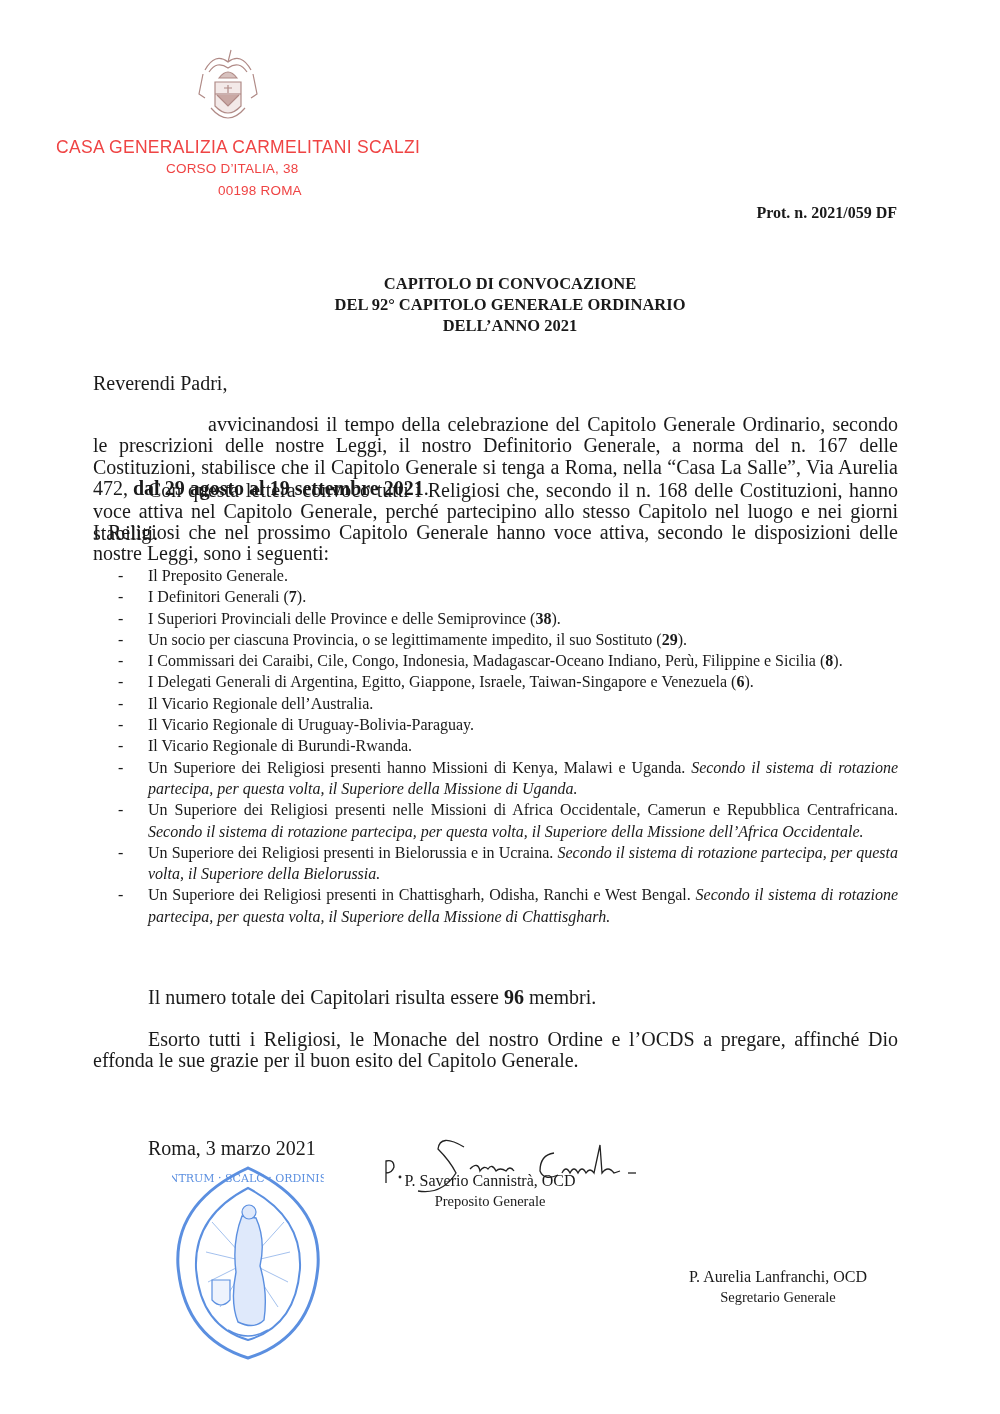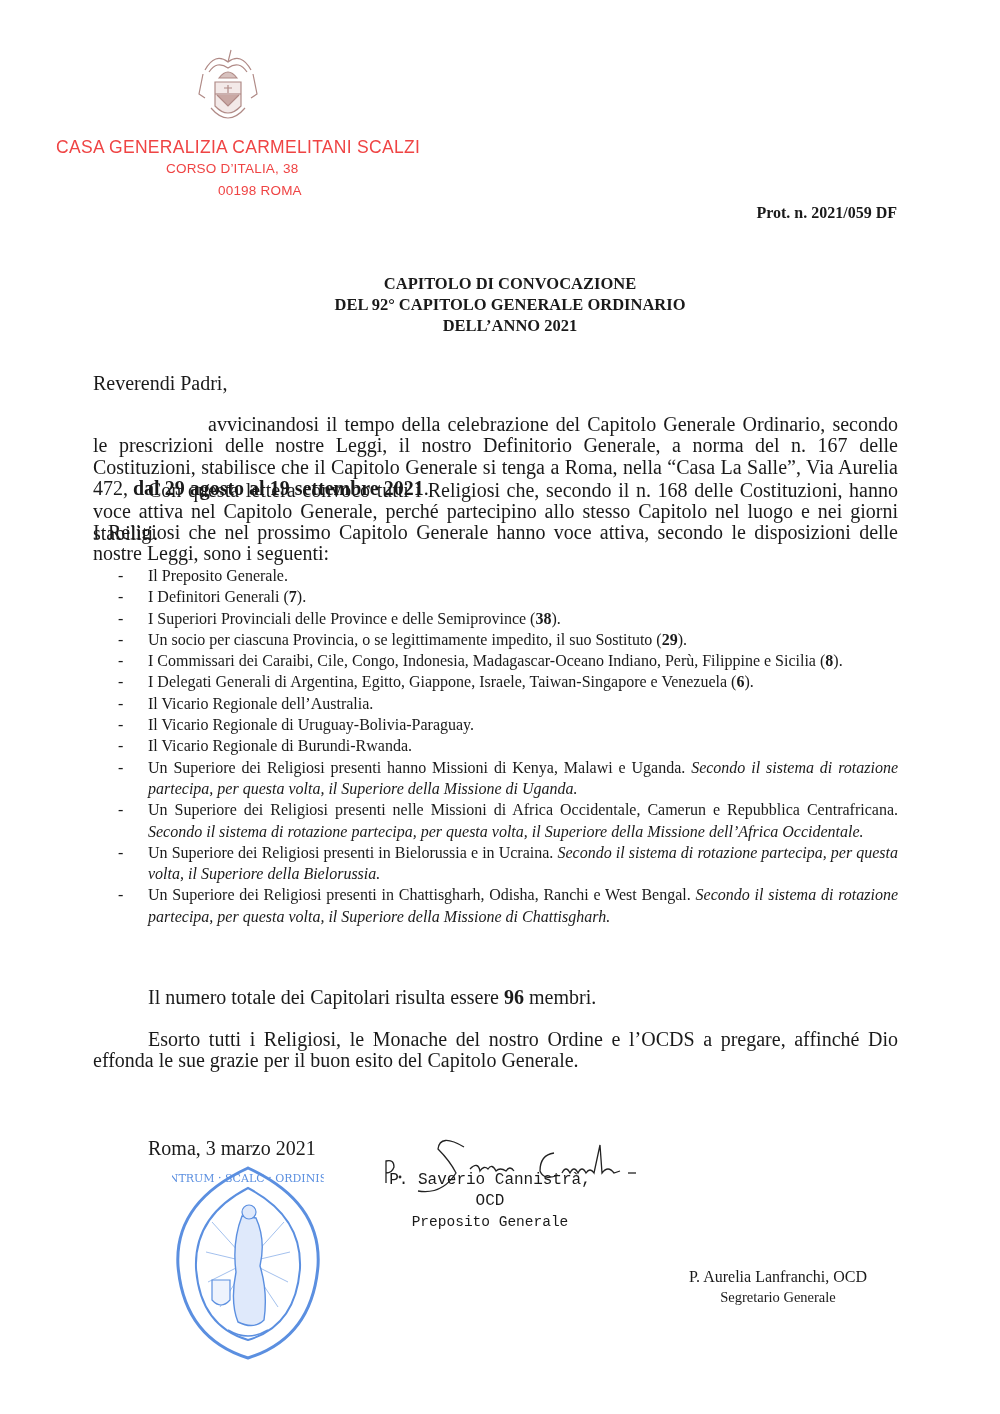--- a/index.html
+++ b/index.html
@@ -109,21 +109,21 @@
   <g fill="none" stroke="#222" stroke-width="1.3">
     <path d="M6 50 L6 28 Q14 26 14 34 Q12 40 6 40"></path>
     <circle cx="20" cy="44" r="0.8" fill="#222"></circle>
     <path d="M84 14 Q60 0 58 16 Q70 28 76 40 Q62 62 38 58"></path>
     <path d="M90 36 Q98 28 100 38 Q104 32 108 36 Q112 30 116 38 Q120 34 126 38 Q130 32 134 38"></path>
     <path d="M174 20 Q160 22 160 38 Q164 48 178 42"></path>
     <path d="M182 40 Q186 32 190 40 Q194 32 198 40 Q202 32 206 40 Q210 34 214 40 L220 12 L222 40 Q228 32 234 40 L240 38"></path>
     <path d="M248 40 L256 40"></path>
   </g>
 </svg>
-<div class="sig-block" style="left:380px; top:1170px; width:220px;font-family:Liberation Mono, monospace;">
+<div class="sig-block" style="left:380px; top:1170px; width:220px;">
   <div>P. Saverio Cannistrà, OCD</div>
   <div class="sig-role">Preposito Generale</div>
 </div>
 
 <div class="sig-block" style="left:668px; top:1266px; width:220px;">
   <div>P. Aurelia Lanfranchi, OCD</div>
   <div class="sig-role">Segretario Generale</div>
 </div>
 
 </body></html>

